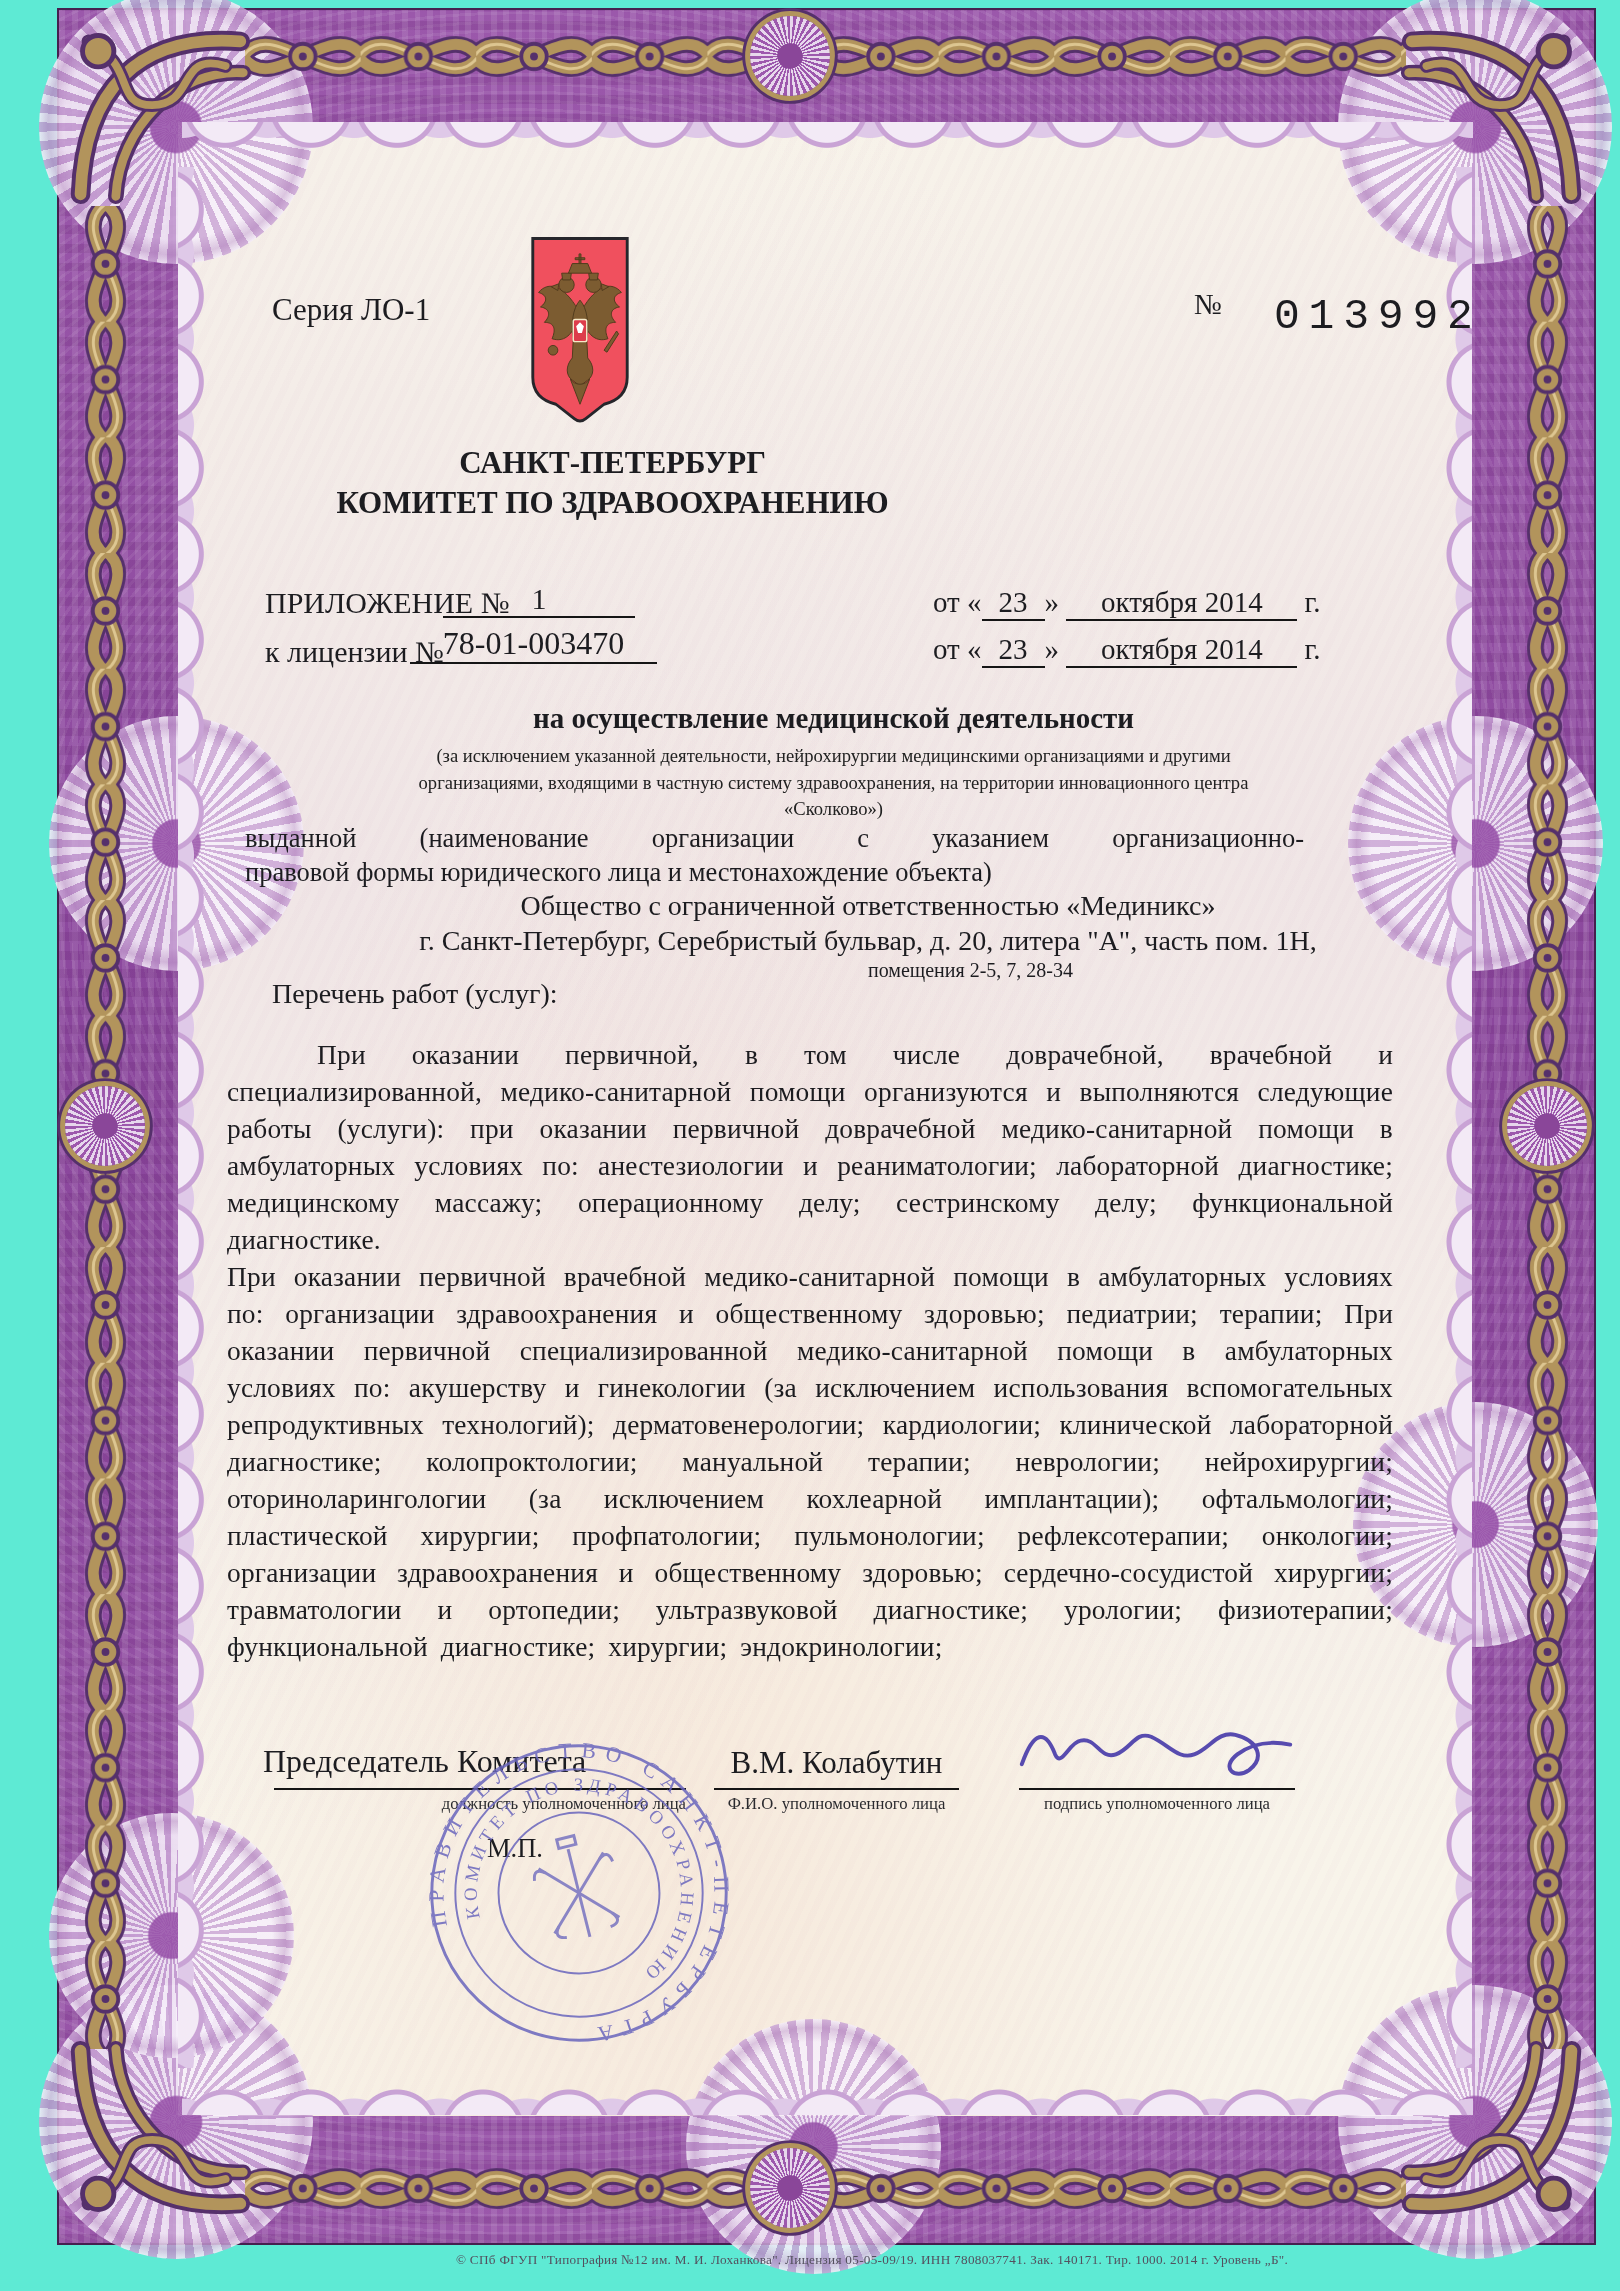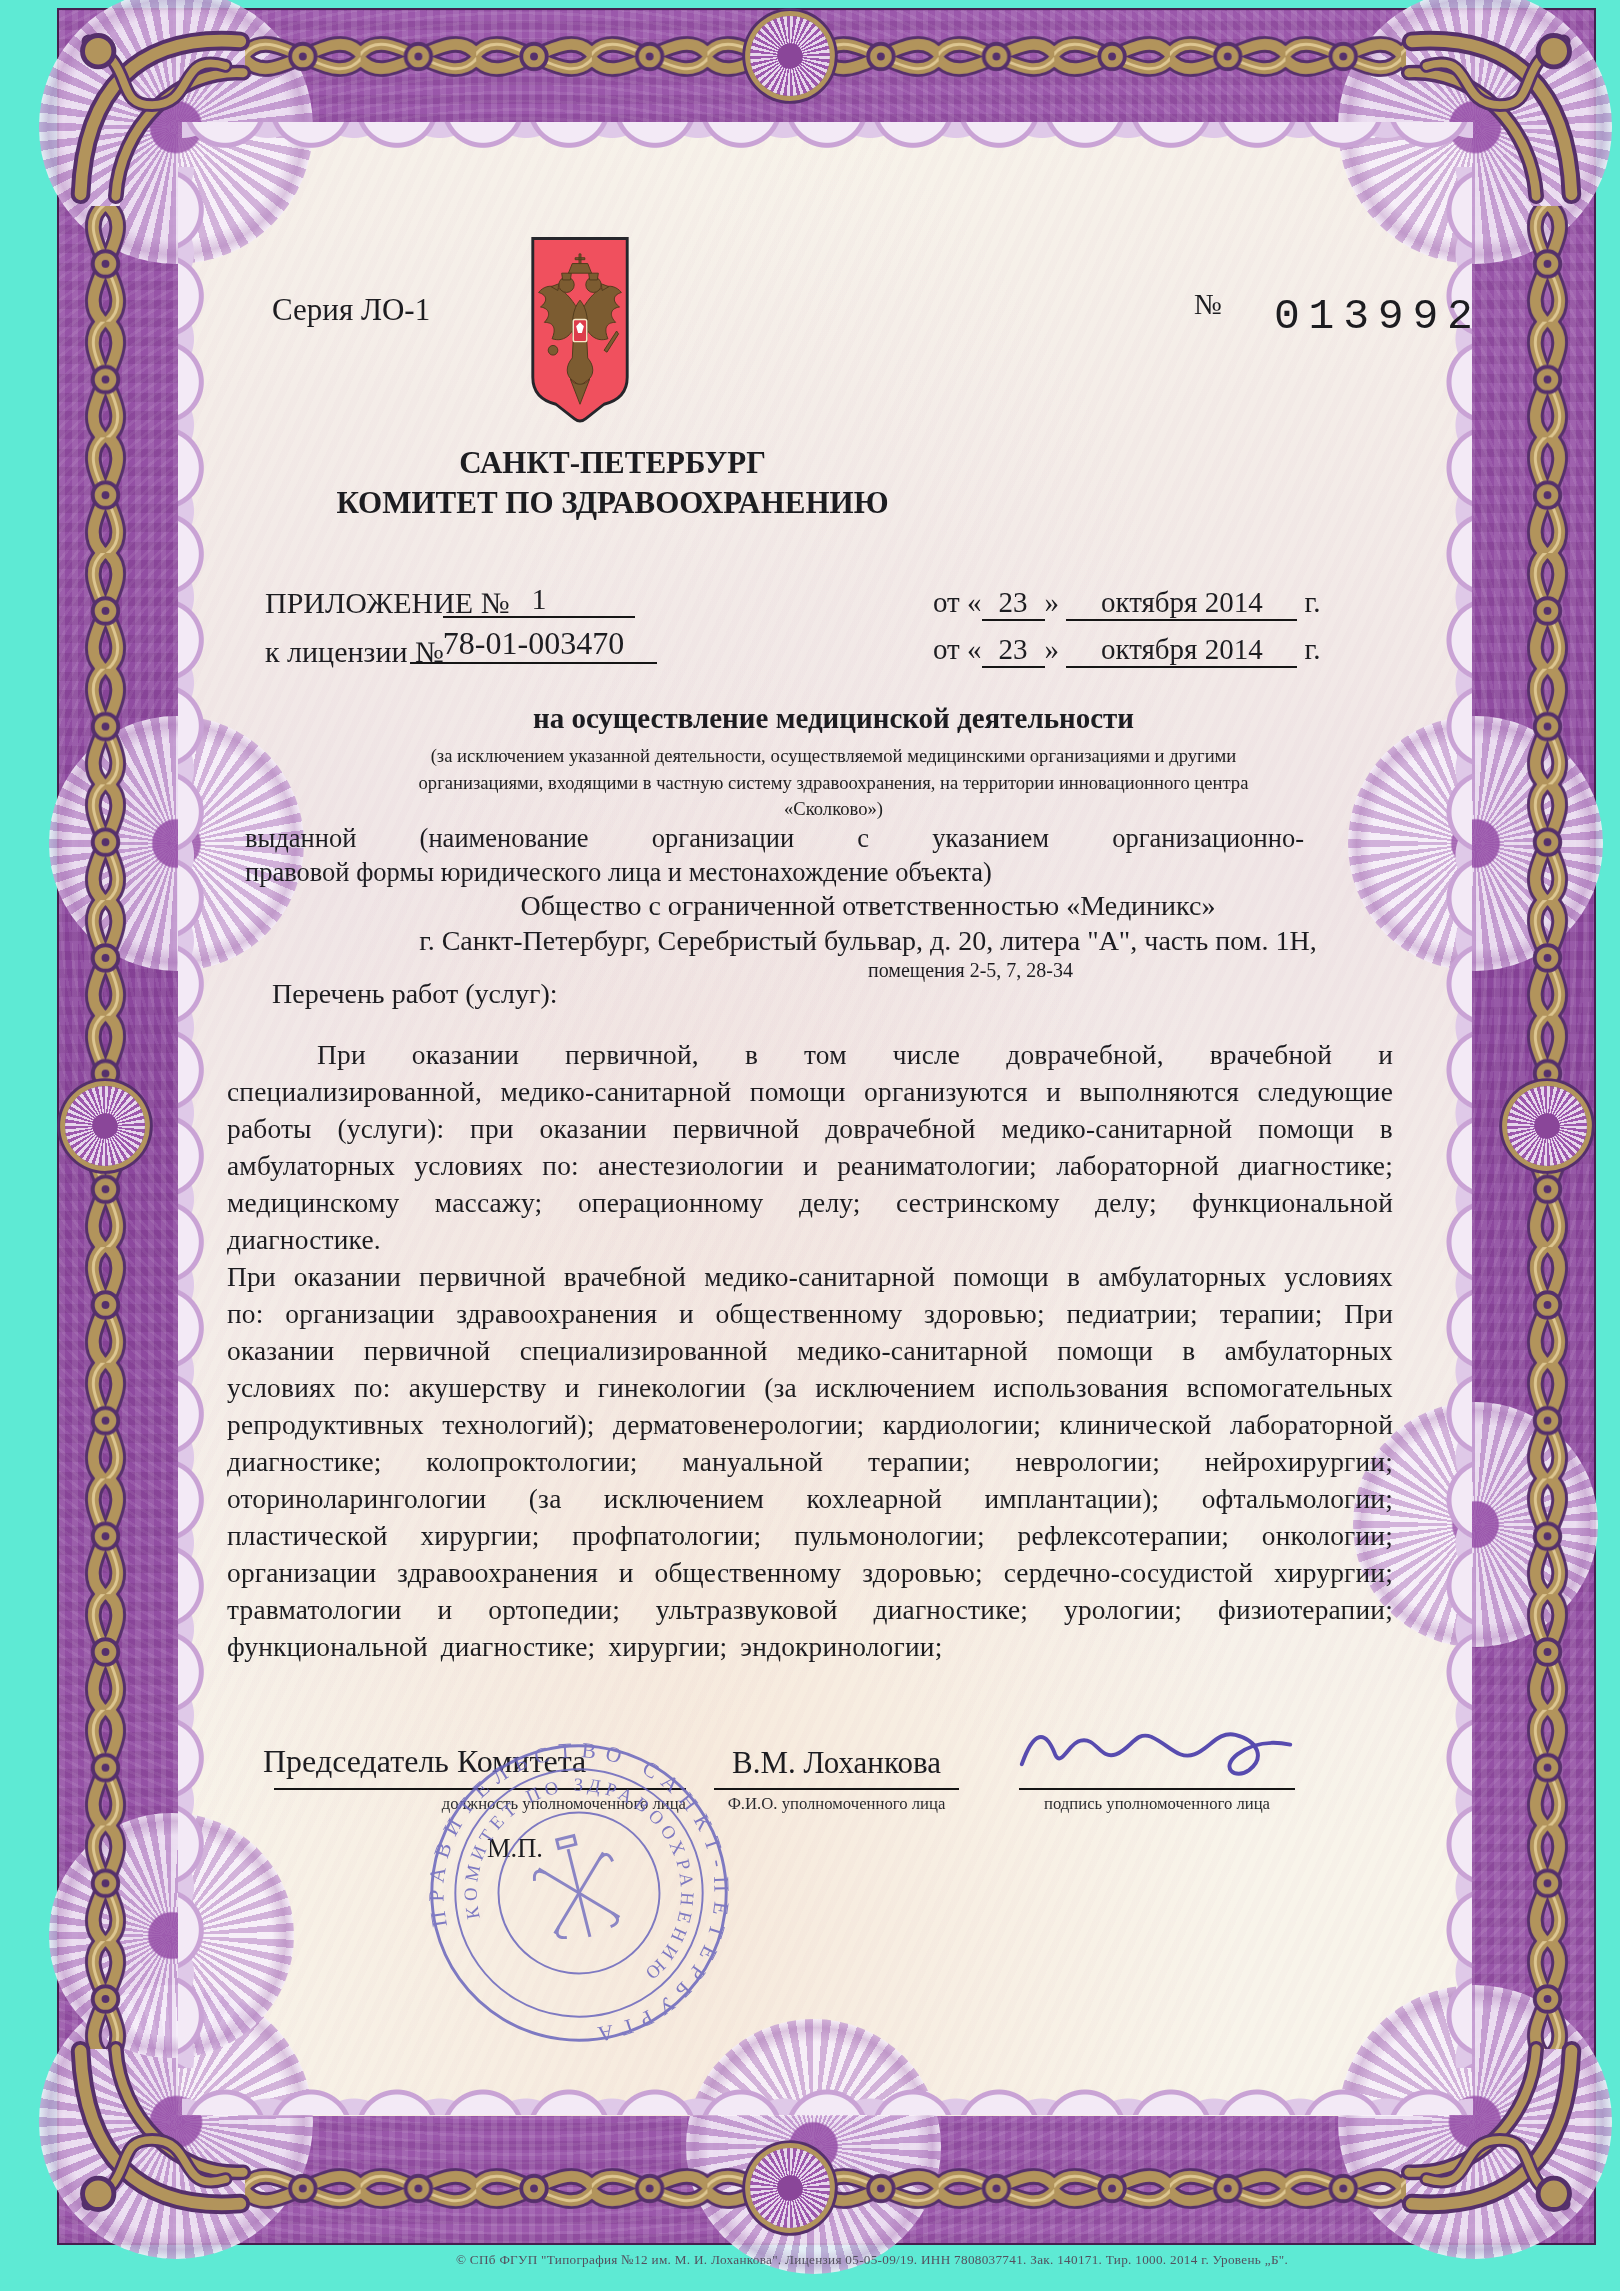--- a/index.html
+++ b/index.html
@@ -254,21 +254,21 @@
     <div class="abs" style="left:265px;top:635px;font-size:30px;">к лицензии №</div>
     <span class="abs u" style="left:410px;top:625px;width:247px;font-size:32px;">78-01-003470</span>
     <div class="date-row" style="left:933px;top:633px;">
       <span>от «</span><span class="u day">23</span><span>»</span>
       <span class="u mon">октября 2014</span>
       <span>г.</span>
     </div>
 
     <div class="abs ctr b" style="left:265px;top:702px;width:1137px;font-size:29px;">на осуществление медицинской деятельности</div>
     <div class="abs ctr smallnote" style="left:265px;top:743px;width:1137px;">
-      <div>(за исключением указанной деятельности, осуществляемой медицинскими организациями и другими</div>
+      <div>(за исключением указанной деятельности, нейрохирургии медицинскими организациями и другими</div>
       <div>организациями, входящими в частную систему здравоохранения, на территории инновационного центра</div>
       <div>«Сколково»)</div>
     </div>
 
     <div class="abs" style="left:245px;top:823px;width:1059px;font-size:26.5px;text-align:justify;text-align-last:justify;">выданной (наименование организации с указанием организационно-</div>
     <div class="abs" style="left:245px;top:857px;width:1059px;font-size:26.5px;">правовой формы юридического лица и местонахождение объекта)</div>
 
     <div class="abs ctr" style="left:265px;top:890px;width:1206px;font-size:28px;">Общество с ограниченной ответственностью «Мединикс»</div>
     <div class="abs ctr" style="left:265px;top:925px;width:1206px;font-size:28px;">г. Санкт-Петербург, Серебристый бульвар, д. 20, литера "А", часть пом. 1Н,</div>
     <div class="abs ctr" style="left:549px;top:959px;width:843px;font-size:20px;">помещения 2-5, 7, 28-34</div>
@@ -277,21 +277,21 @@
 
     <div class="body-text">
       <p class="ind">При оказании первичной, в том числе доврачебной, врачебной и специализированной, медико-санитарной помощи организуются и выполняются следующие работы (услуги): при оказании первичной доврачебной медико-санитарной помощи в амбулаторных условиях по: анестезиологии и реаниматологии; лабораторной диагностике; медицинскому массажу; операционному делу; сестринскому делу; функциональной диагностике.</p>
       <p>При оказании первичной врачебной медико-санитарной помощи в амбулаторных условиях по: организации здравоохранения и общественному здоровью; педиатрии; терапии; При оказании первичной специализированной медико-санитарной помощи в амбулаторных условиях по: акушерству и гинекологии (за исключением использования вспомогательных репродуктивных технологий); дерматовенерологии; кардиологии; клинической лабораторной диагностике; колопроктологии; мануальной терапии; неврологии; нейрохирургии; оториноларингологии (за исключением кохлеарной имплантации); офтальмологии; пластической хирургии; профпатологии; пульмонологии; рефлексотерапии; онкологии; организации здравоохранения и общественному здоровью; сердечно-сосудистой хирургии; травматологии и ортопедии; ультразвуковой диагностике; урологии; физиотерапии; функциональной диагностике; хирургии; эндокринологии;</p>
     </div>
 
     <div class="abs" style="left:263px;top:1743px;font-size:32px;">Председатель Комитета</div>
     <div class="line" style="left:274px;top:1788px;width:412px;"></div>
     <div class="abs cap" style="left:274px;top:1794px;width:412px;text-align:right;">должность уполномоченного лица</div>
 
-    <div class="abs ctr" style="left:714px;top:1745px;width:245px;font-size:31px;">В.М. Лоханкова</div>
+    <div class="abs ctr" style="left:714px;top:1745px;width:245px;font-size:31px;">В.М. Колабутин</div>
     <div class="line" style="left:714px;top:1788px;width:245px;"></div>
     <div class="abs cap" style="left:714px;top:1794px;width:245px;">Ф.И.О. уполномоченного лица</div>
 
     <svg class="sig" viewBox="0 0 292 70">
       <path d="M8,50 C20,16 32,14 42,40 C48,54 56,28 68,26 C84,22 88,46 104,40 C120,34 124,16 140,22 C158,30 168,46 184,40 C200,34 208,16 226,20 C250,26 256,44 240,56 C226,66 210,54 228,40 C244,28 262,26 282,30" fill="none" stroke="#4638a8" stroke-width="4" stroke-linecap="round" opacity="0.9"></path>
     </svg>
     <div class="line" style="left:1019px;top:1788px;width:276px;"></div>
     <div class="abs cap" style="left:1019px;top:1794px;width:276px;">подпись уполномоченного лица</div>
 
     <div class="abs" style="left:487px;top:1833px;font-size:26.5px;">М.П.</div>

